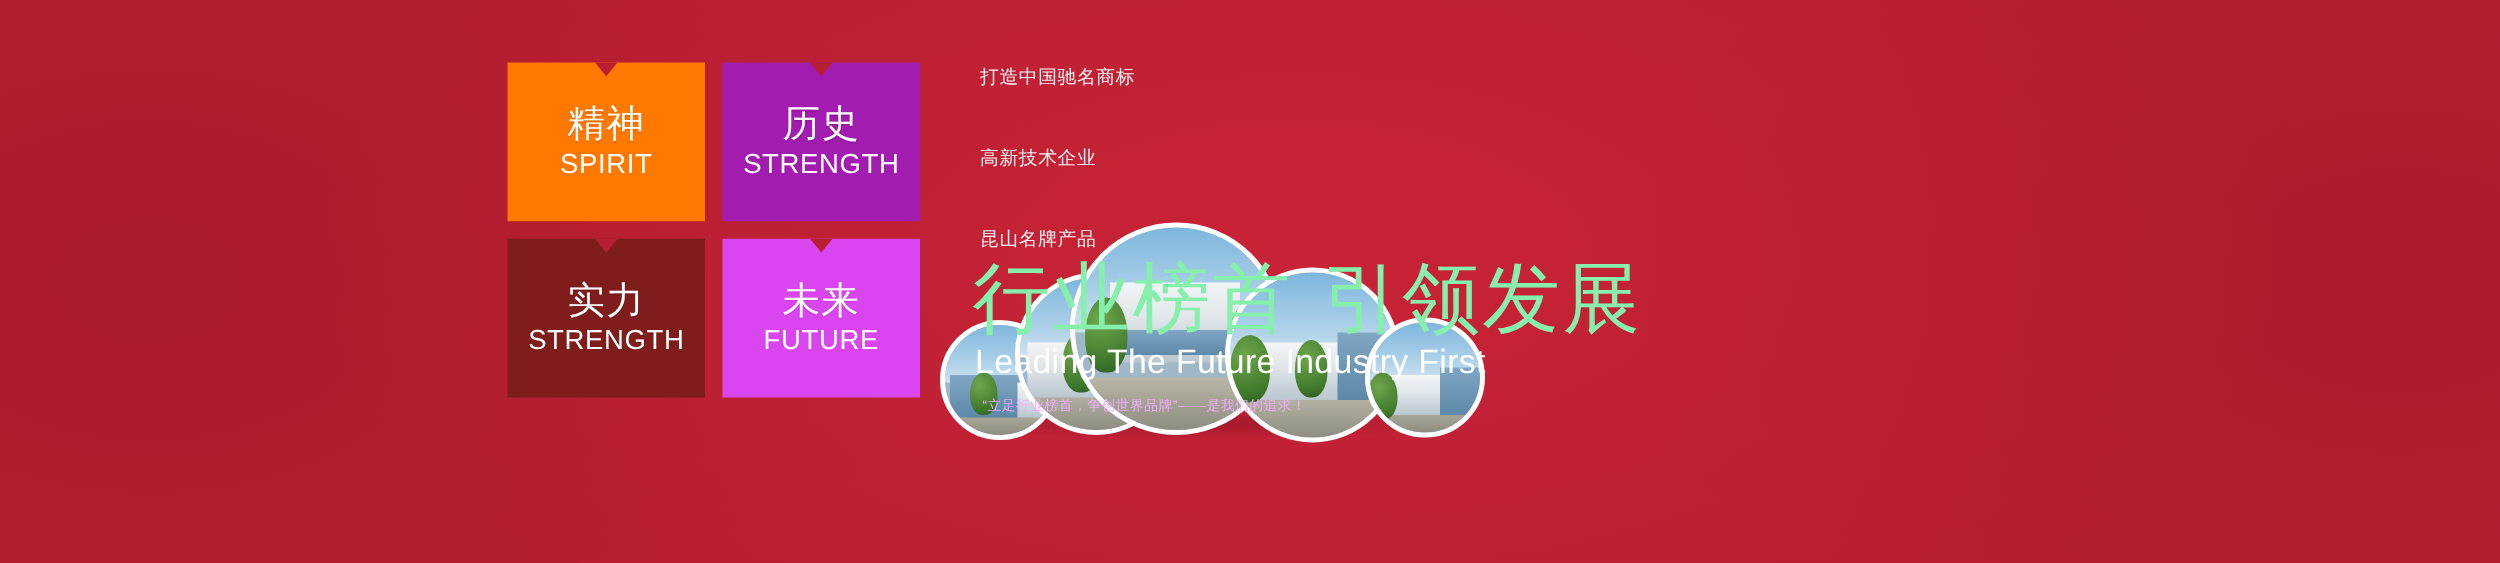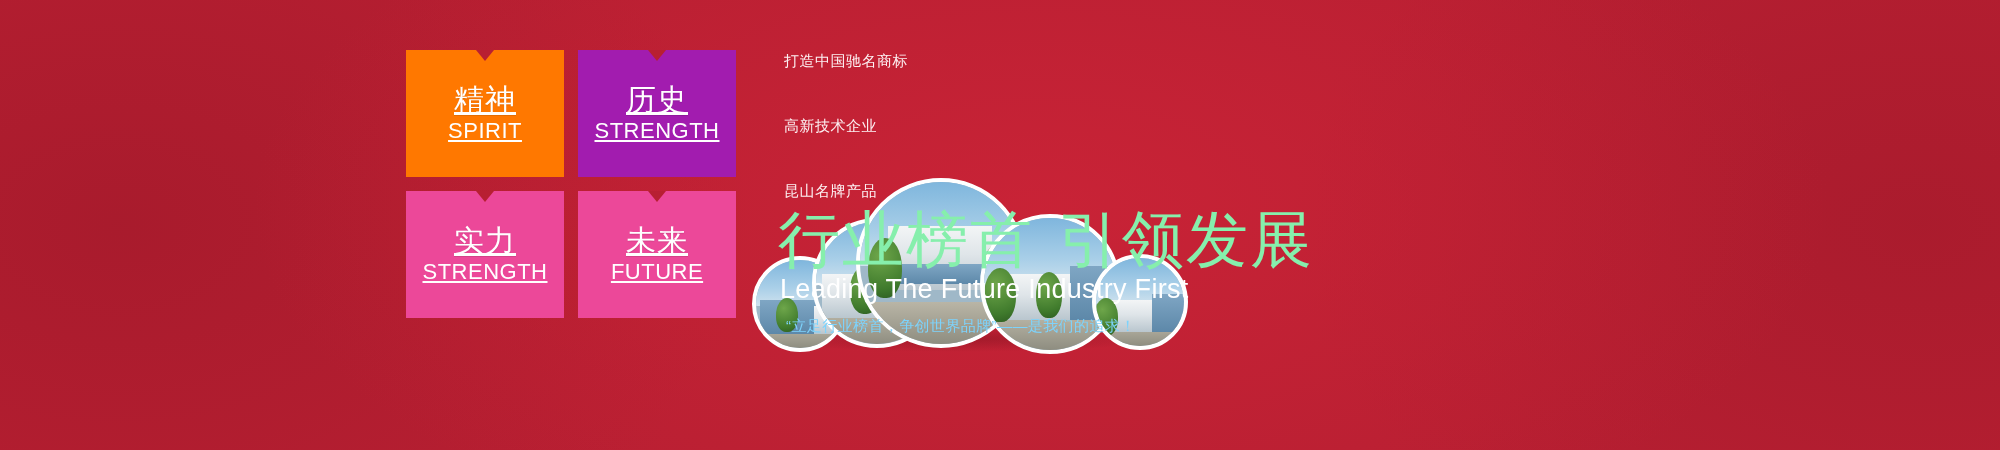--- a/index.html
+++ b/index.html
@@ -45,21 +45,20 @@
   }
   .tile {
     position: relative;
     display: flex;
     flex-direction: column;
     align-items: center;
     justify-content: center;
     color: #ffffff;
     line-height: 1;
     overflow: visible;
-    text-decoration: underline;
   }
   
   .tile .notch {
     position: absolute;
     top: 0;
     left: 50%;
     transform: translateX(-50%);
     width: 0; height: 0;
     border-left: 9px solid transparent;
     border-right: 9px solid transparent;
@@ -72,22 +71,22 @@
     margin-bottom: 5px;
     text-shadow: 0 1px 1px rgba(0,0,0,0.10);
   }
   .tile .en {
     font-size: 22px;
     font-weight: 400;
     letter-spacing: 0.5px;
   }
   .tile-spirit   { background: #ff7800; }
   .tile-history  { background: #a21caf; }
-  .tile-strength { background: #ec4899; }
-  .tile-future   { background: #ec4899; }
+  .tile-strength { background: #7f1d1d; }
+  .tile-future   { background: #d946ef; }
 
   
   .copy {
     position: absolute;
     left: 778px;
     top: 52px;
     z-index: 4;
     color: #ffffff;
   }
   .taglines {
@@ -112,23 +111,23 @@
   .headline .gap { display: inline-block; width: 24px; }
   .subline {
     font-size: 27px;
     font-weight: 400;
     letter-spacing: 0.3px;
     color: #ffffff;
     margin-top: 2px;
     padding-left: 2px;
   }
   .quote {
-    font-size: 15px;
+    font-size: 11px;
     letter-spacing: 0.4px;
-    color: #7dd3fc;
+    color: #f0abfc;
     margin-top: 12px;
     padding-left: 8px;
     white-space: nowrap;
   }
 
   
   .photos {
     position: absolute;
     left: 752px;
     top: 178px;

